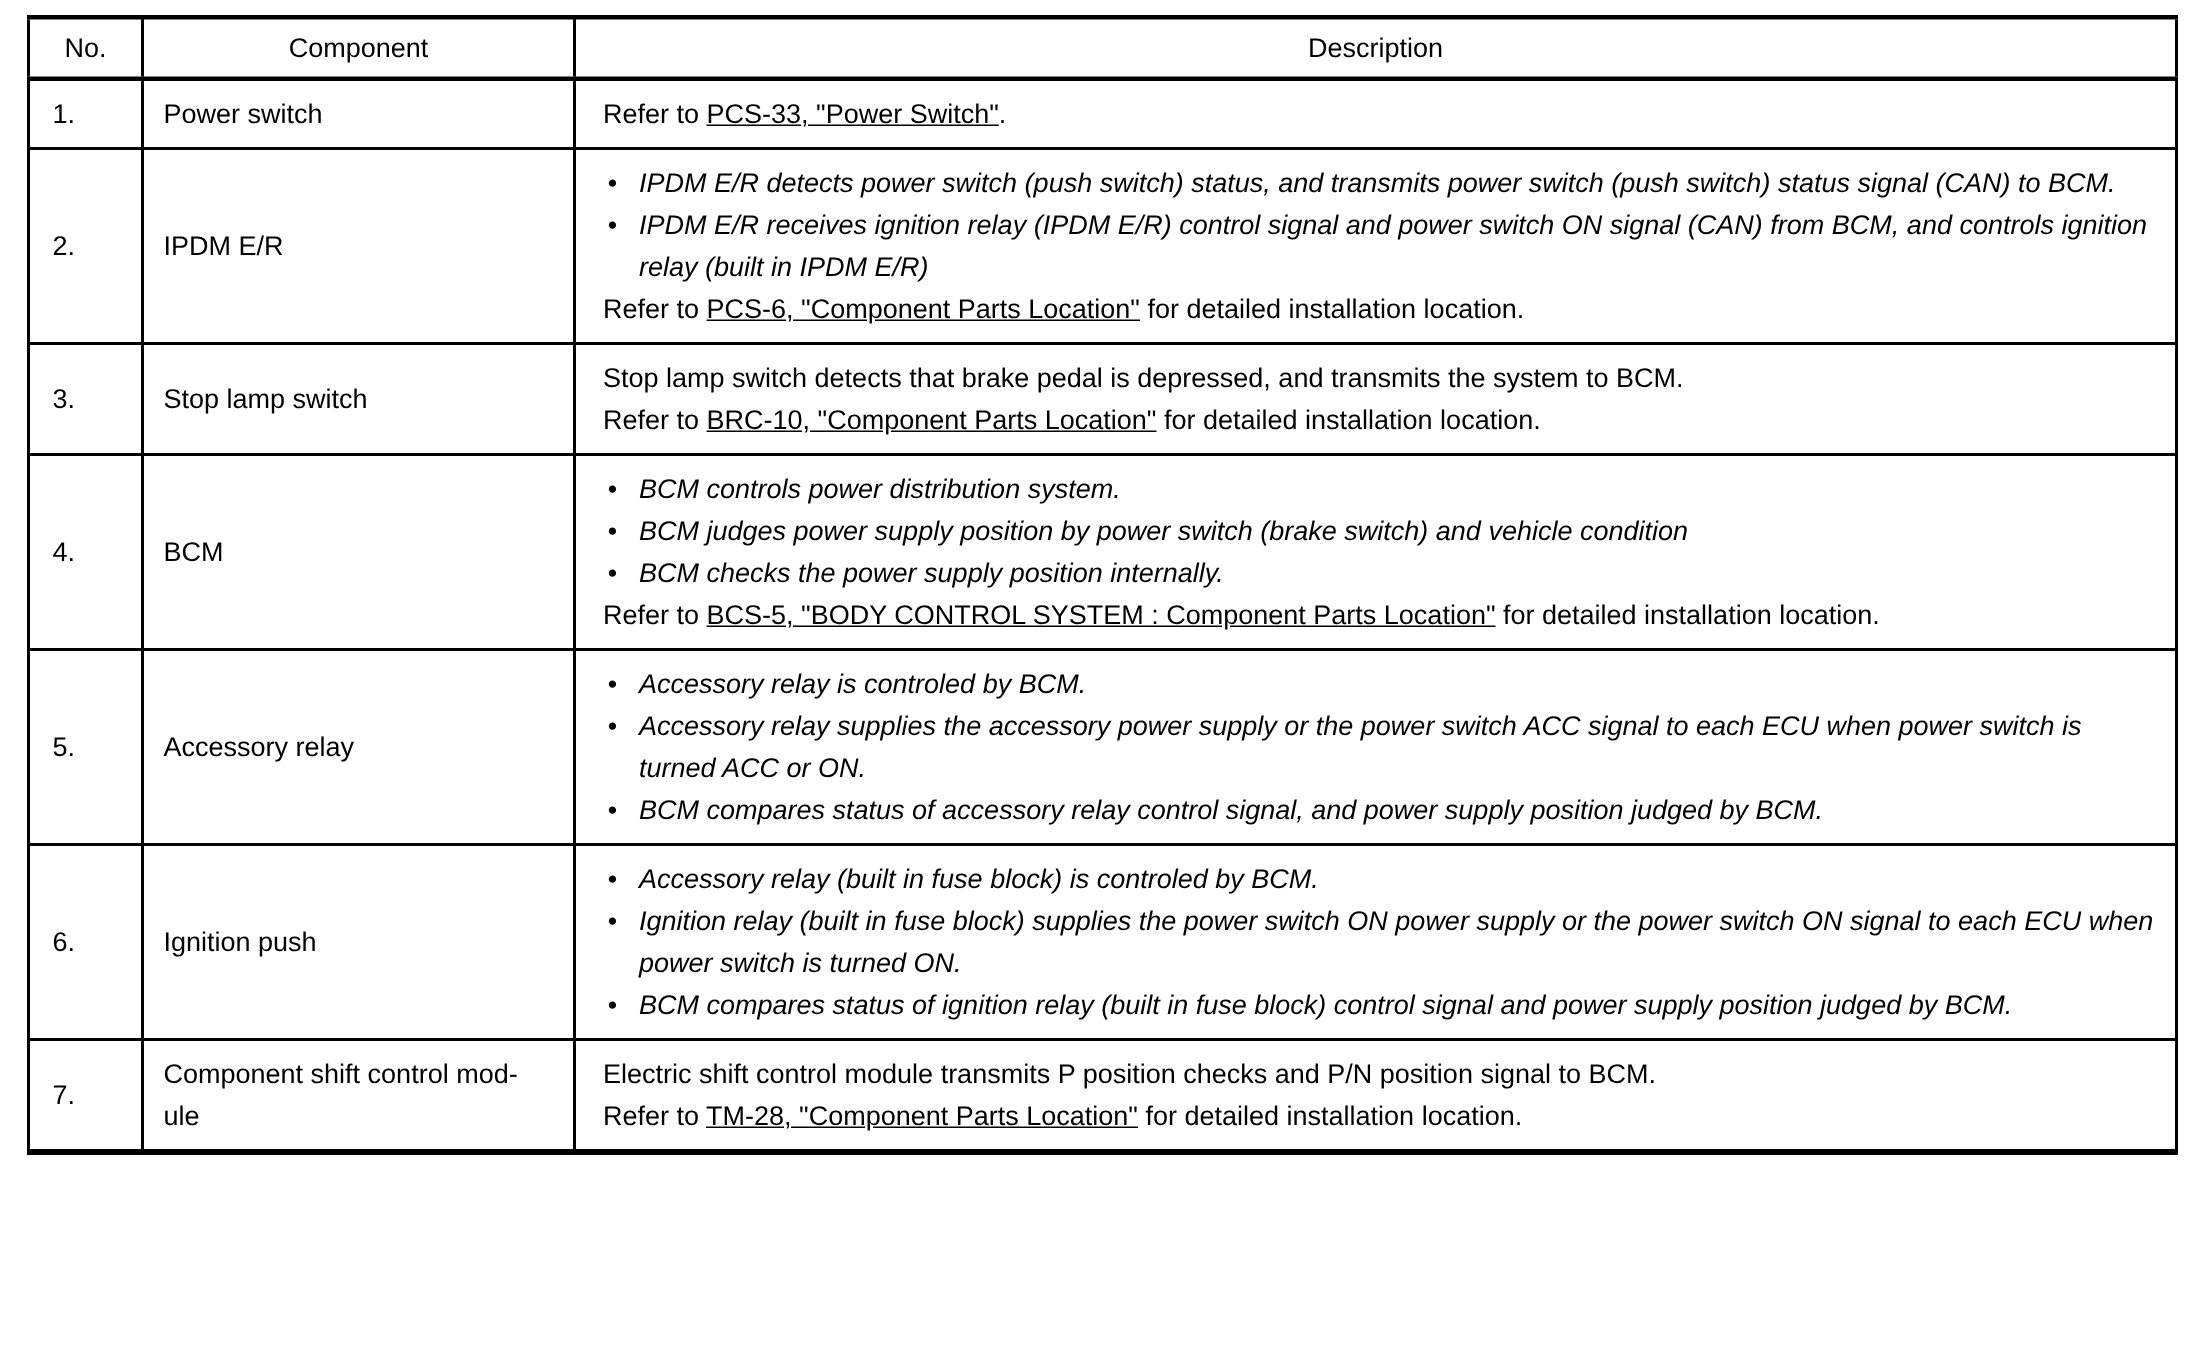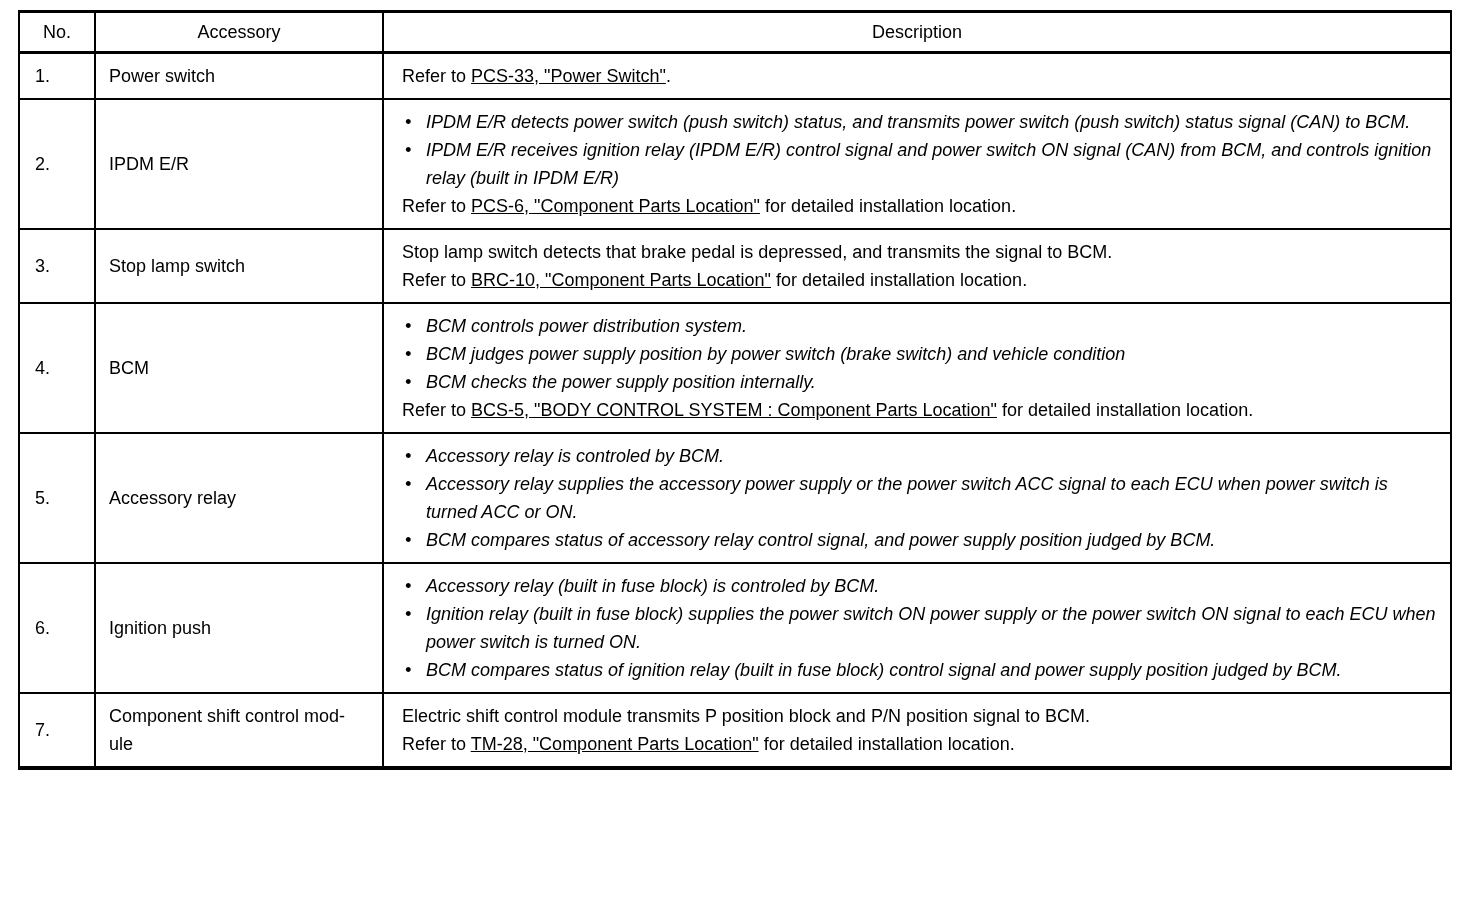--- a/index.html
+++ b/index.html
@@ -73,21 +73,21 @@
 <div class="page">
   <table class="component-table">
     <colgroup>
       <col class="c-no">
       <col class="c-comp">
       <col class="c-desc">
     </colgroup>
     <thead>
       <tr>
           <th>No.</th>
-          <th>Accessory</th>
+          <th>Component</th>
           <th>Description</th>
         </tr>
     </thead>
     <tbody>
         <tr>
           <td class="col-no">1.</td>
           <td class="col-comp">Power switch</td>
           <td class="col-desc">
             <div class="desc-line"><span>Refer to </span><span class="ref-link">PCS-33, "Power Switch"</span><span>.</span></div>
           </td>
@@ -98,21 +98,21 @@
           <td class="col-desc">
             <div class="desc-line bullet"><span>IPDM E/R detects power switch (push switch) status, and transmits power switch (push switch) status signal (CAN) to BCM.</span></div>
             <div class="desc-line bullet"><span>IPDM E/R receives ignition relay (IPDM E/R) control signal and power switch ON signal (CAN) from BCM, and controls ignition relay (built in IPDM E/R)</span></div>
             <div class="desc-line"><span>Refer to </span><span class="ref-link">PCS-6, "Component Parts Location"</span><span> for detailed installation location.</span></div>
           </td>
         </tr>
         <tr>
           <td class="col-no">3.</td>
           <td class="col-comp">Stop lamp switch</td>
           <td class="col-desc">
-            <div class="desc-line"><span>Stop lamp switch detects that brake pedal is depressed, and transmits the signal to BCM.</span></div>
+            <div class="desc-line"><span>Stop lamp switch detects that brake pedal is depressed, and transmits the system to BCM.</span></div>
             <div class="desc-line"><span>Refer to </span><span class="ref-link">BRC-10, "Component Parts Location"</span><span> for detailed installation location.</span></div>
           </td>
         </tr>
         <tr>
           <td class="col-no">4.</td>
           <td class="col-comp">BCM</td>
           <td class="col-desc">
             <div class="desc-line bullet"><span>BCM controls power distribution system.</span></div>
             <div class="desc-line bullet"><span>BCM judges power supply position by power switch (brake switch) and vehicle condition</span></div>
             <div class="desc-line bullet"><span>BCM checks the power supply position internally.</span></div>
@@ -135,19 +135,19 @@
             <div class="desc-line bullet"><span>Accessory relay (built in fuse block) is controled by BCM.</span></div>
             <div class="desc-line bullet"><span>Ignition relay (built in fuse block) supplies the power switch ON power supply or the power switch ON signal to each ECU when power switch is turned ON.</span></div>
             <div class="desc-line bullet"><span>BCM compares status of ignition relay (built in fuse block) control signal and power supply position judged by BCM.</span></div>
           </td>
         </tr>
         <tr>
           <td class="col-no">7.</td>
           <td class="col-comp">Component shift control mod-
 ule</td>
           <td class="col-desc">
-            <div class="desc-line"><span>Electric shift control module transmits P position block and P/N position signal to BCM.</span></div>
+            <div class="desc-line"><span>Electric shift control module transmits P position checks and P/N position signal to BCM.</span></div>
             <div class="desc-line"><span>Refer to </span><span class="ref-link">TM-28, "Component Parts Location"</span><span> for detailed installation location.</span></div>
           </td>
         </tr>
       </tbody>
   </table>
 </div>
 
 </body></html>

